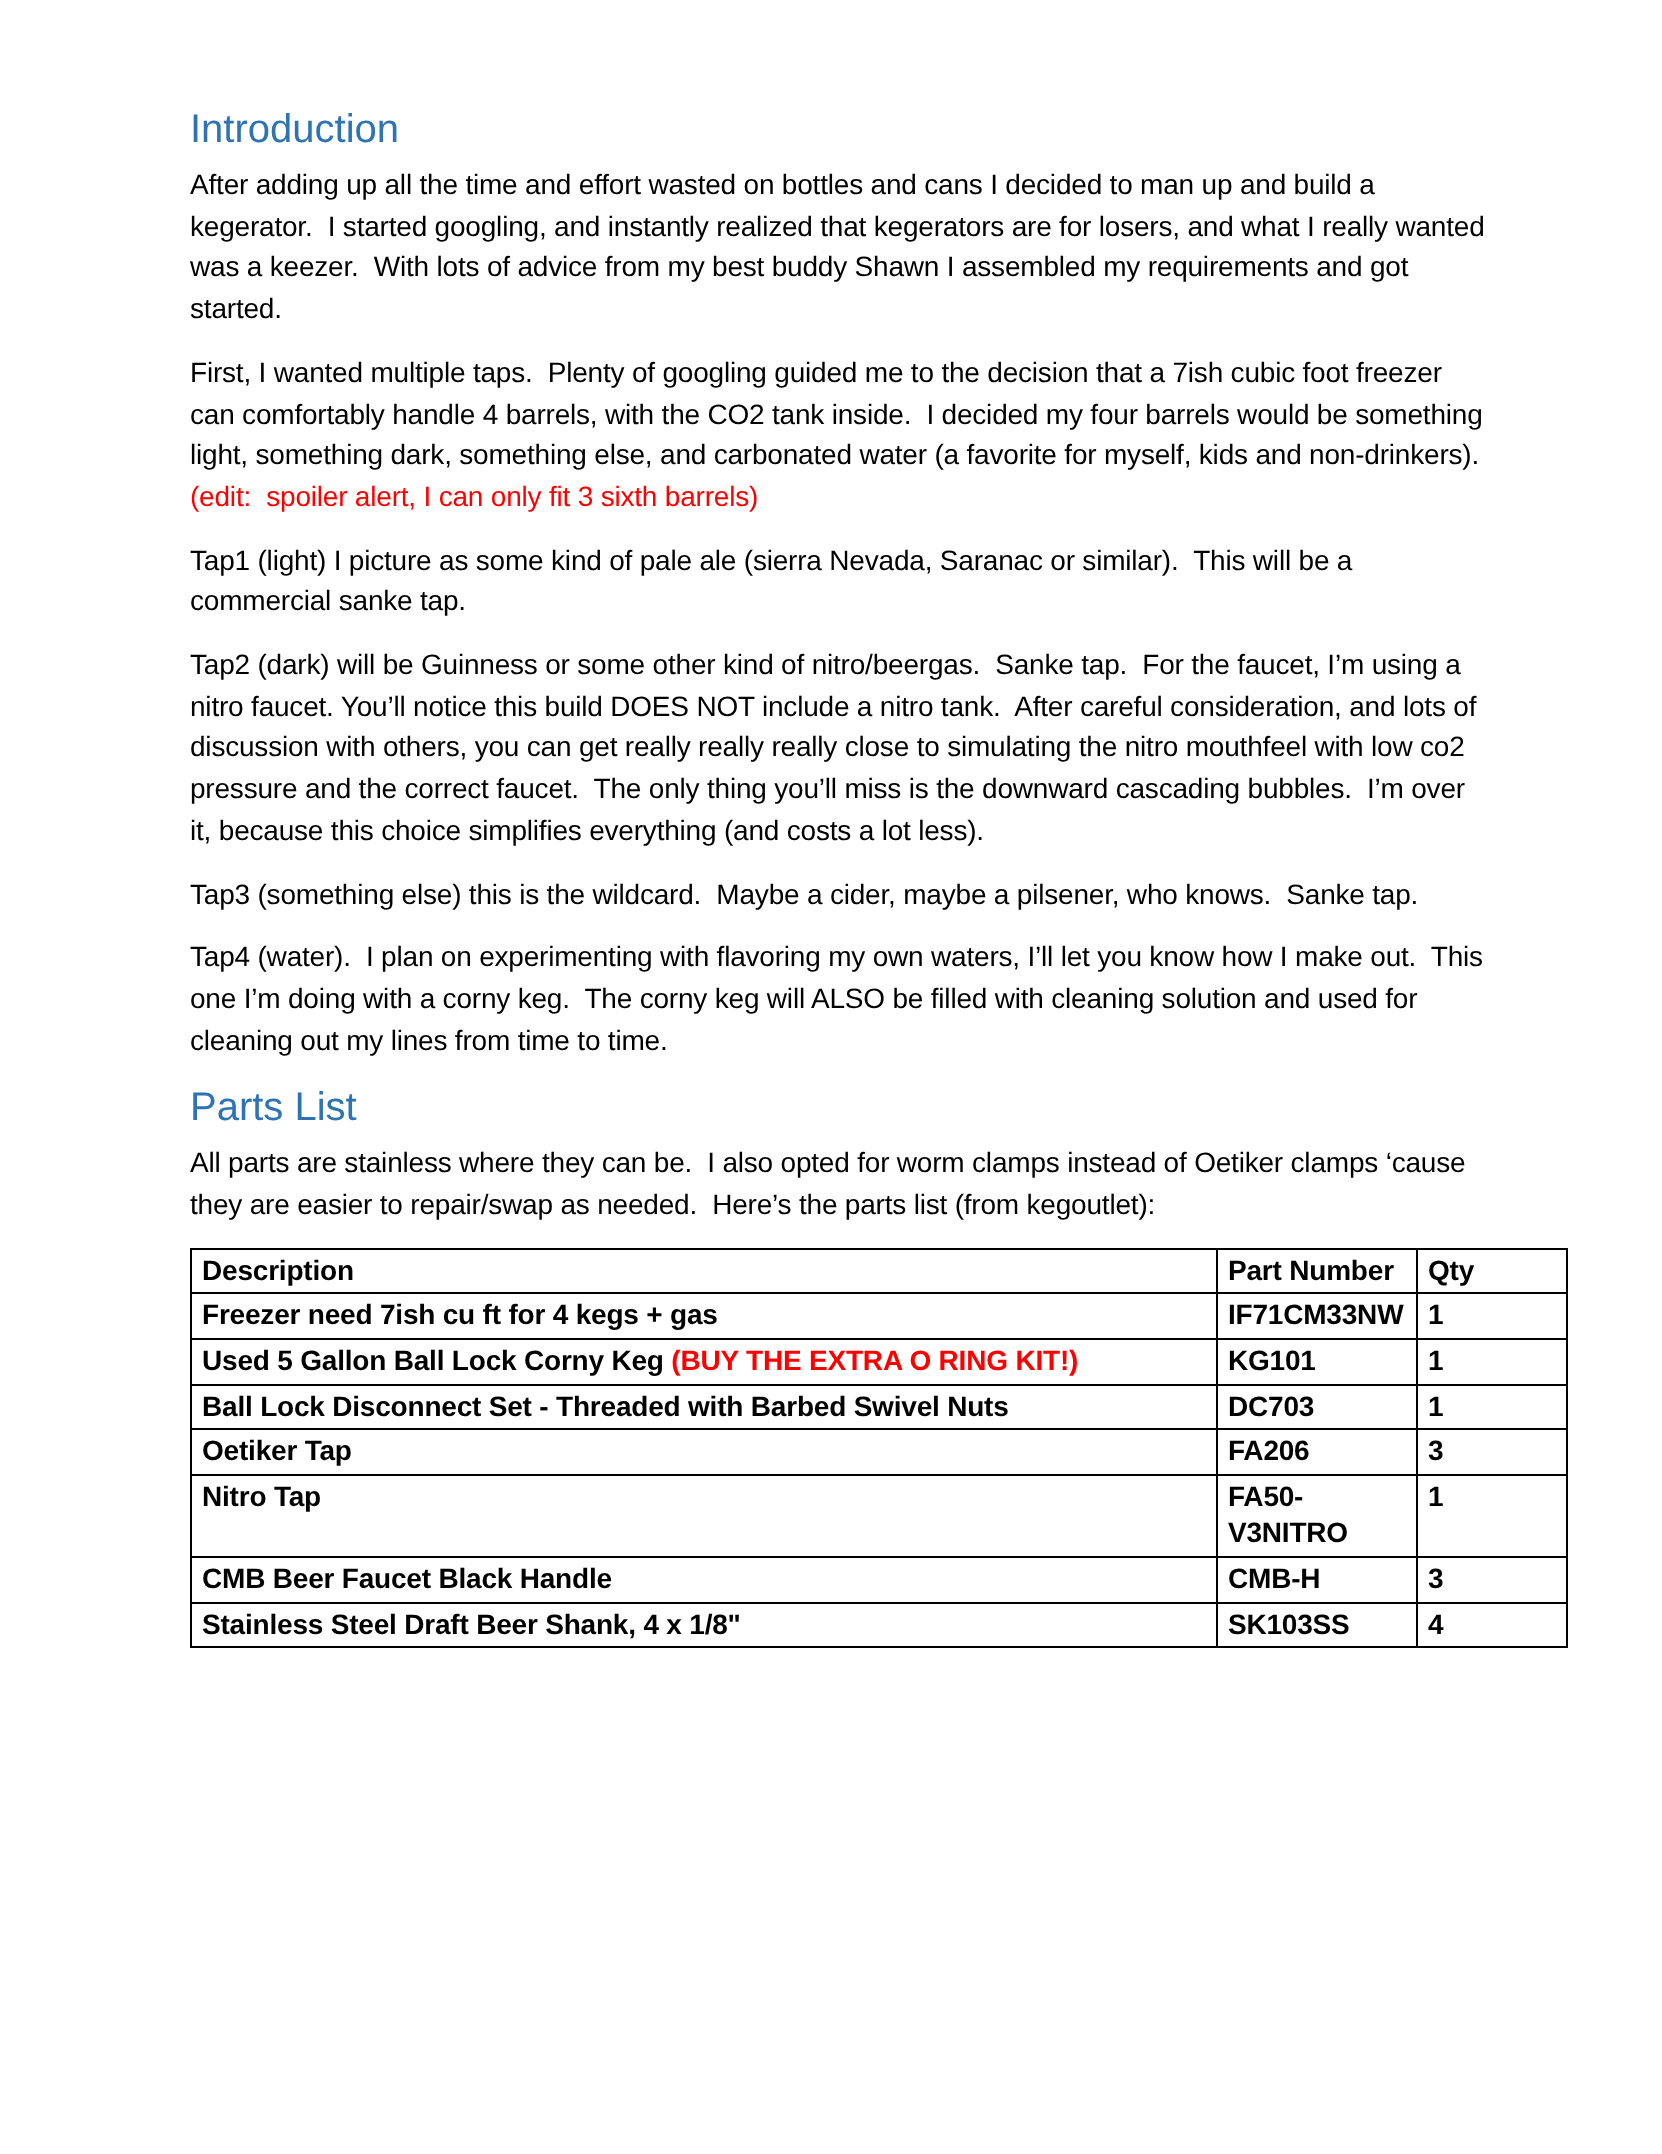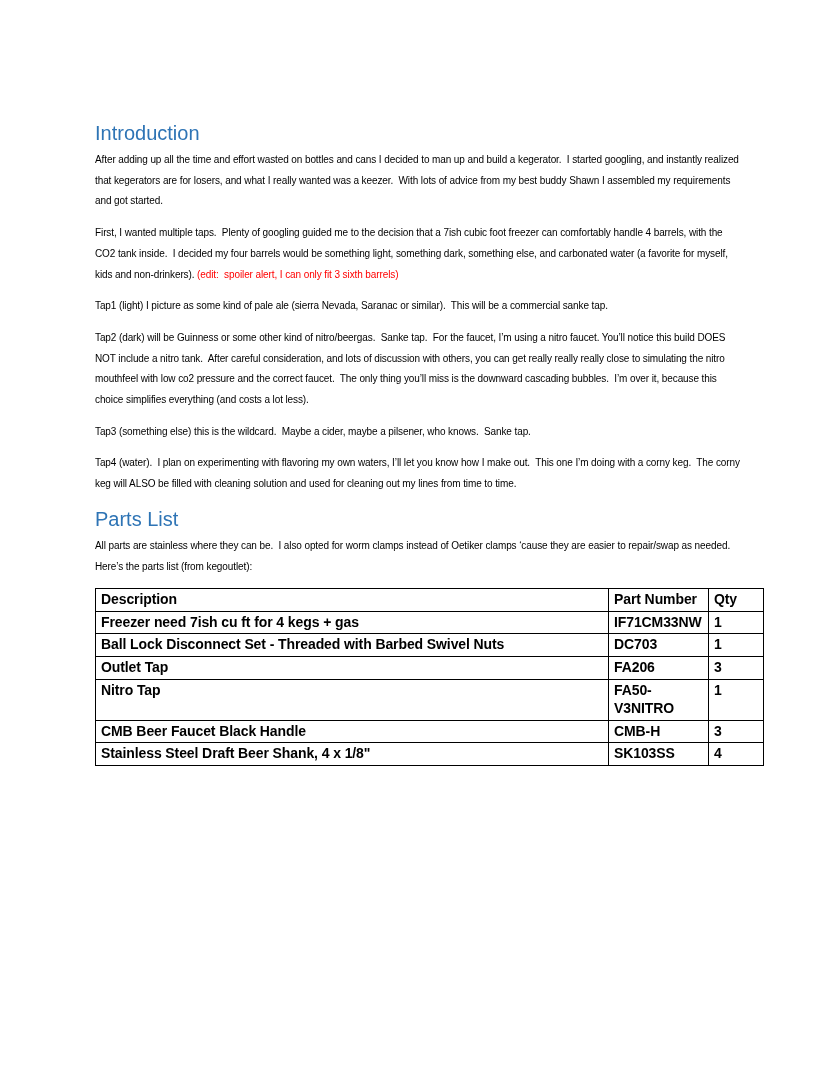--- a/index.html
+++ b/index.html
@@ -8,34 +8,34 @@
     width: 831px;
     height: 1077px;
     background: #ffffff;
     overflow: hidden;
     font-family: "Liberation Sans", sans-serif;
     color: #000000;
   }
   .page {
     width: 831px;
     height: 1077px;
-    padding: 120px 68px 0 95px;
+    padding: 52px 68px 0 95px;
   }
   .heading {
     font-family: "Liberation Sans", sans-serif;
     font-weight: 400;
     font-size: 20px;
     line-height: 26px;
     color: var(--heading-color, #2E74B5);
     margin: 0 0 4px 0;
   }
   .heading-parts { }
   .para {
     margin: 0 0 11px 0;
-    font-size: 10px;
+    font-size: 14px;
     line-height: 20.7px;
     letter-spacing: -0.1px;
     white-space: pre-wrap;
     max-width: 650px;
   }
   .red { color: var(--accent-red, #FF0000); }
   table.parts-table {
     border-collapse: collapse;
     table-layout: fixed;
     width: 668px;
@@ -49,21 +49,21 @@
     vertical-align: top;
     text-align: left;
     font-weight: 700;
     line-height: 18.6px;
     letter-spacing: -0.1px;
     white-space: pre-wrap;
     overflow: hidden;
   }
   .col-0 { width: 513px; }
   .col-1 { width: 100px; }
-  .col-2 { width: 55px; }
+  .col-2 { width: 75px; }
   td.qty { text-align: right; }
 </style>
 </head>
 <body>
 
 <div class="page">
 
   <section class="section">
     <h1 class="heading">Introduction</h1>
     <div class="paras">
@@ -90,26 +90,31 @@
             <th class="col-2">Qty</th>
           </tr>
       </thead>
       <tbody id="body-rows">
           <tr>
             <td class="col-0"><span>Freezer need 7ish cu ft for 4 kegs + gas</span></td>
             <td class="col-1">IF71CM33NW</td>
             <td class="col-2 qty">1</td>
           </tr>
           <tr>
+            <td class="col-0"><span>Used 5 Gallon Ball Lock Corny Keg </span><span class="red">(BUY THE EXTRA O RING KIT!)</span></td>
+            <td class="col-1">KG101</td>
+            <td class="col-2 qty">1</td>
+          </tr>
+          <tr>
             <td class="col-0"><span>Ball Lock Disconnect Set - Threaded with Barbed Swivel Nuts</span></td>
             <td class="col-1">DC703</td>
             <td class="col-2 qty">1</td>
           </tr>
           <tr>
-            <td class="col-0"><span>Outlet Tap</span></td>
+            <td class="col-0"><span>Oetiker Tap</span></td>
             <td class="col-1">FA206</td>
             <td class="col-2 qty">3</td>
           </tr>
           <tr>
             <td class="col-0"><span>Nitro Tap</span></td>
             <td class="col-1">FA50-V3NITRO</td>
             <td class="col-2 qty">1</td>
           </tr>
           <tr>
             <td class="col-0"><span>CMB Beer Faucet Black Handle</span></td>

